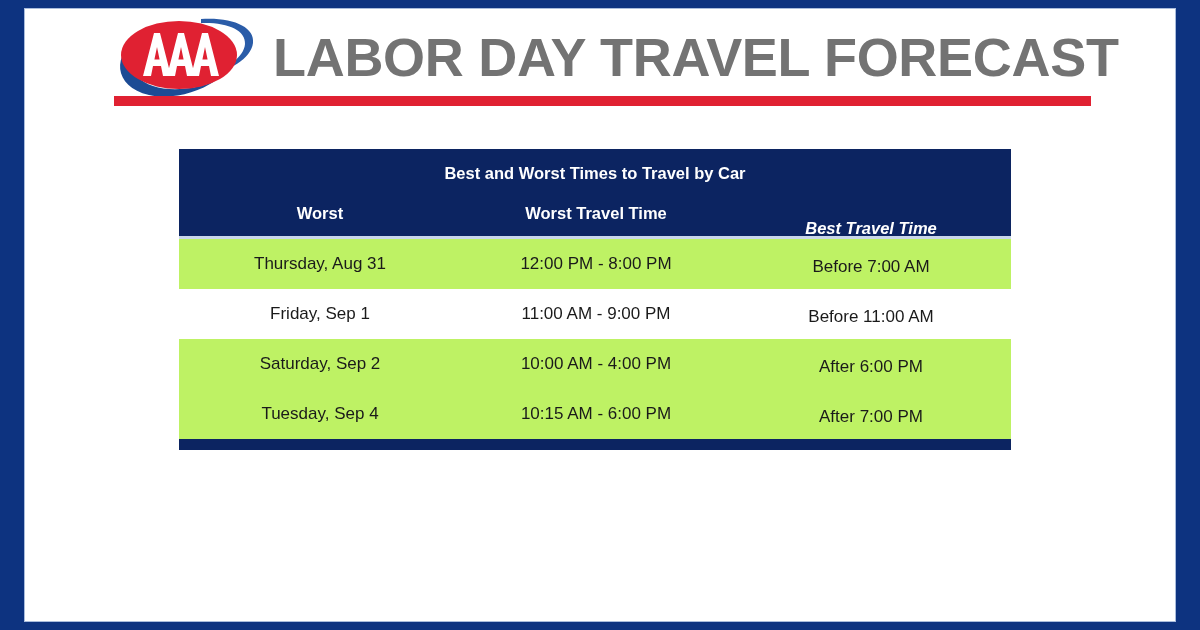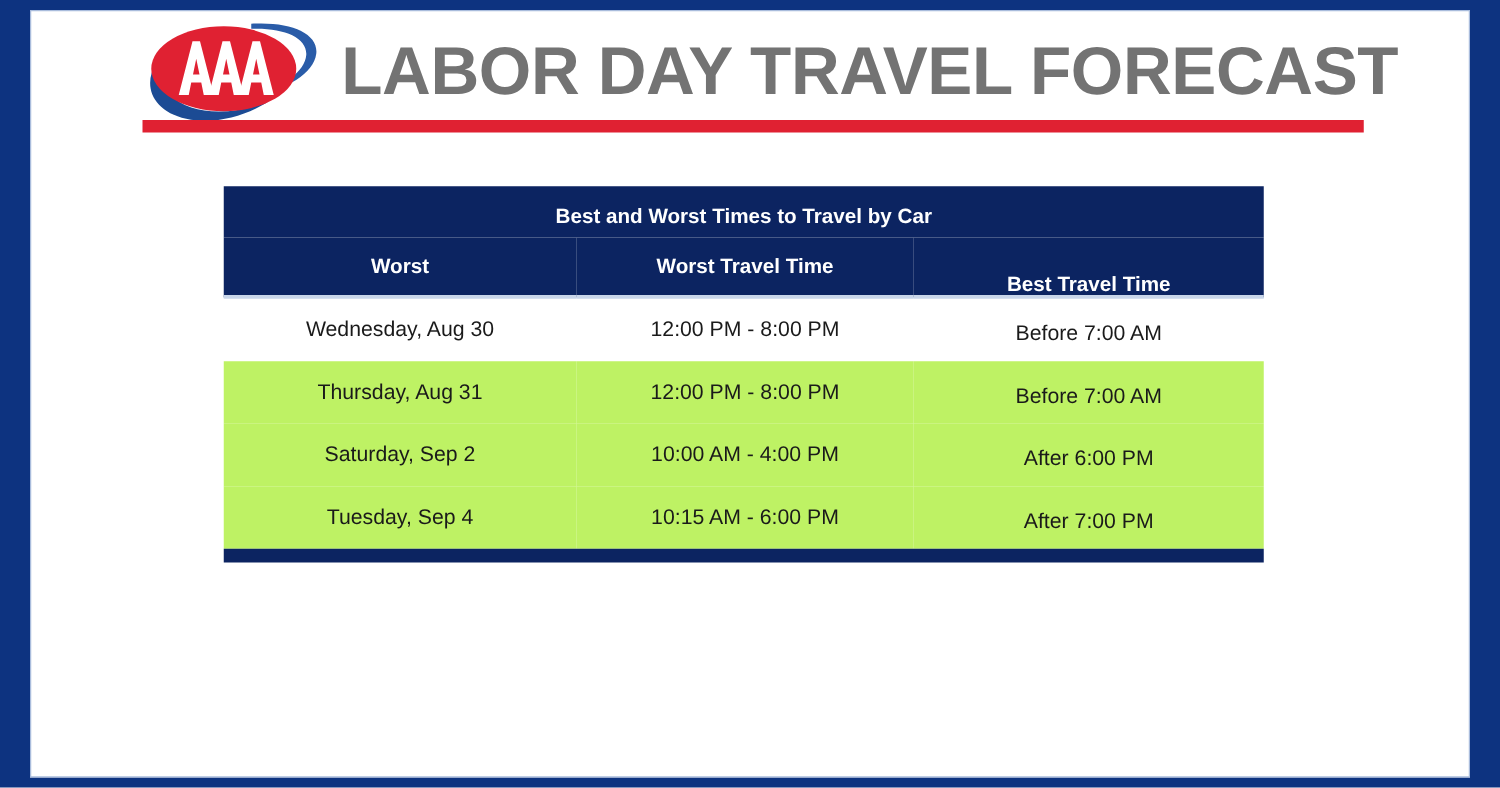--- a/index.html
+++ b/index.html
@@ -103,21 +103,21 @@
     text-align: center;
     vertical-align: middle;
   }
   #table-caption-cell {
     height: 34px;
     padding-top: 7px !important;
   }
   #table-colheads-row .thead-cell { height: 46px; }
 
   
-  .head-low { position: relative; top: 15px; }
+  .head-low { position: relative; top: 15px; font-style: italic; }
 
   
   .body-row td {
     height: 50px;
     text-align: center;
     vertical-align: middle;
     font-size: 17px;
     color: #1a1a1a;
     background: #ffffff;
   }
@@ -189,36 +189,36 @@
           <th class="thead-cell">Worst</th>
           <th class="thead-cell">Worst Travel Time</th>
           <th class="thead-cell">
             <span class="head-low">Best Travel Time</span>
           </th>
         </tr>
       </thead>
 
       <tbody id="table-body">
 
-        <tr class="body-row">
-          <td>Wednesday, Aug 30</td>
-          <td>12:00 PM - 8:00 PM</td>
-          <td>
-            <span class="cell-low">Before 7:00 AM</span>
-          </td>
-        </tr>
 
         <tr class="body-row alt">
           <td>Thursday, Aug 31</td>
           <td>12:00 PM - 8:00 PM</td>
           <td>
             <span class="cell-low">Before 7:00 AM</span>
           </td>
         </tr>
 
+        <tr class="body-row">
+          <td>Friday, Sep 1</td>
+          <td>11:00 AM - 9:00 PM</td>
+          <td>
+            <span class="cell-low">Before 11:00 AM</span>
+          </td>
+        </tr>
 
         <tr class="body-row alt">
           <td>Saturday, Sep 2</td>
           <td>10:00 AM - 4:00 PM</td>
           <td>
             <span class="cell-low">After 6:00 PM</span>
           </td>
         </tr>
 
 

